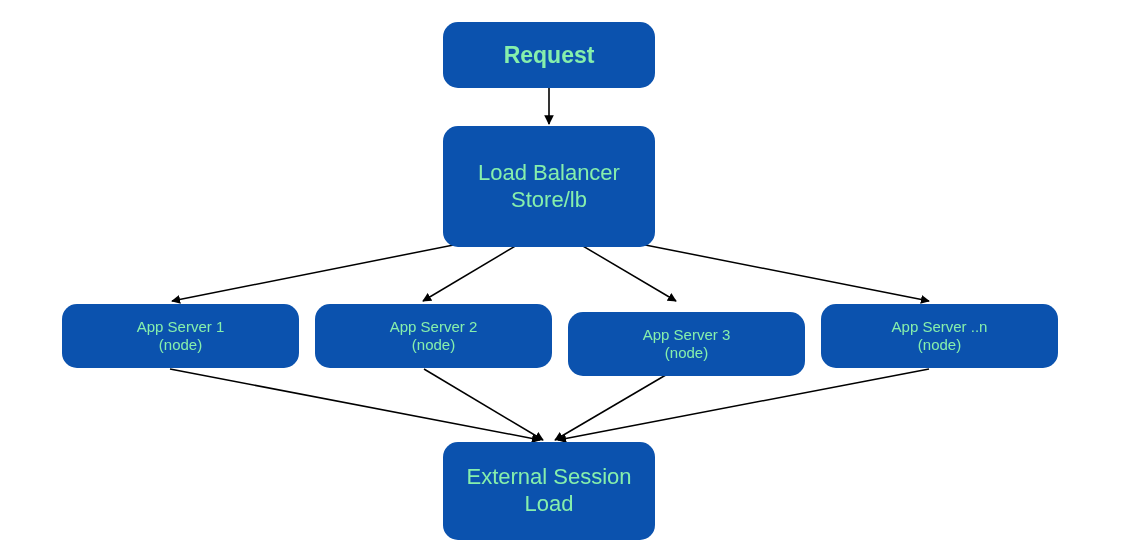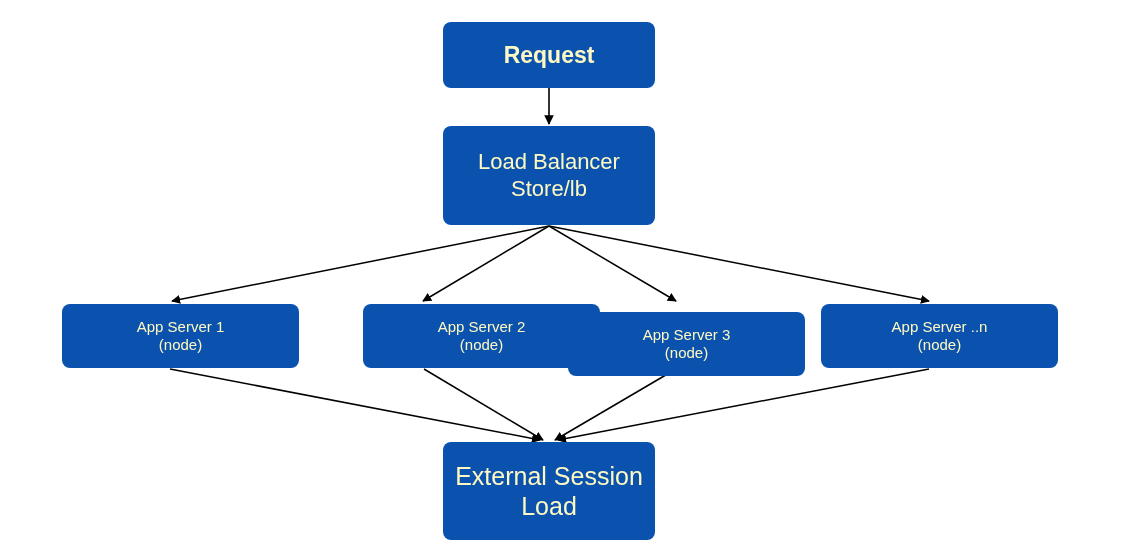--- a/index.html
+++ b/index.html
@@ -20,57 +20,57 @@
     left: 0;
     top: 0;
     width: 1144px;
     height: 548px;
     pointer-events: none;
   }
   .node {
     position: absolute;
     box-sizing: border-box;
     background: #0B52AE;
-    border-radius: 8px;
-    color: #fef9c3;
+    border-radius: 15px;
+    color: #86efac;
     display: flex;
     flex-direction: column;
     align-items: center;
     justify-content: center;
     text-align: left;
     line-height: 1.22;
     z-index: 2;
   }
   .node .line {
     display: block;
     white-space: nowrap;
   }
   
   #node-request {
     left: 443px; top: 22px; width: 212px; height: 66px;
     font-size: 23px; font-weight: 700;
   }
   
   #node-load-balancer {
-    left: 443px; top: 126px; width: 212px; height: 99px;
+    left: 443px; top: 126px; width: 212px; height: 121px;
     font-size: 22px; font-weight: 400;
   }
   
   .app-server {
     top: 304px; width: 237px; height: 64px;
     font-size: 15px; font-weight: 400;
   }
   #node-app-server-1 { left: 62px; }
-  #node-app-server-2 { left: 315px; margin-left: 48px; }
+  #node-app-server-2 { left: 315px; }
   #node-app-server-3 { left: 568px; margin-top: 8px; }
   #node-app-server-4 { left: 821px; }
   
   #node-session-store {
     left: 443px; top: 442px; width: 212px; height: 98px;
-    font-size: 25px; font-weight: 400;
+    font-size: 22px; font-weight: 400;
   }
 </style>
 </head>
 <body>
 
 <div id="canvas">
 
   <svg id="edges" viewBox="0 0 1144 548" width="1144" height="548" xmlns="http://www.w3.org/2000/svg">
     <defs>
       <marker id="arrow" viewBox="0 0 10 10" refX="9" refY="5" markerWidth="6" markerHeight="6" orient="auto-start-reverse">

